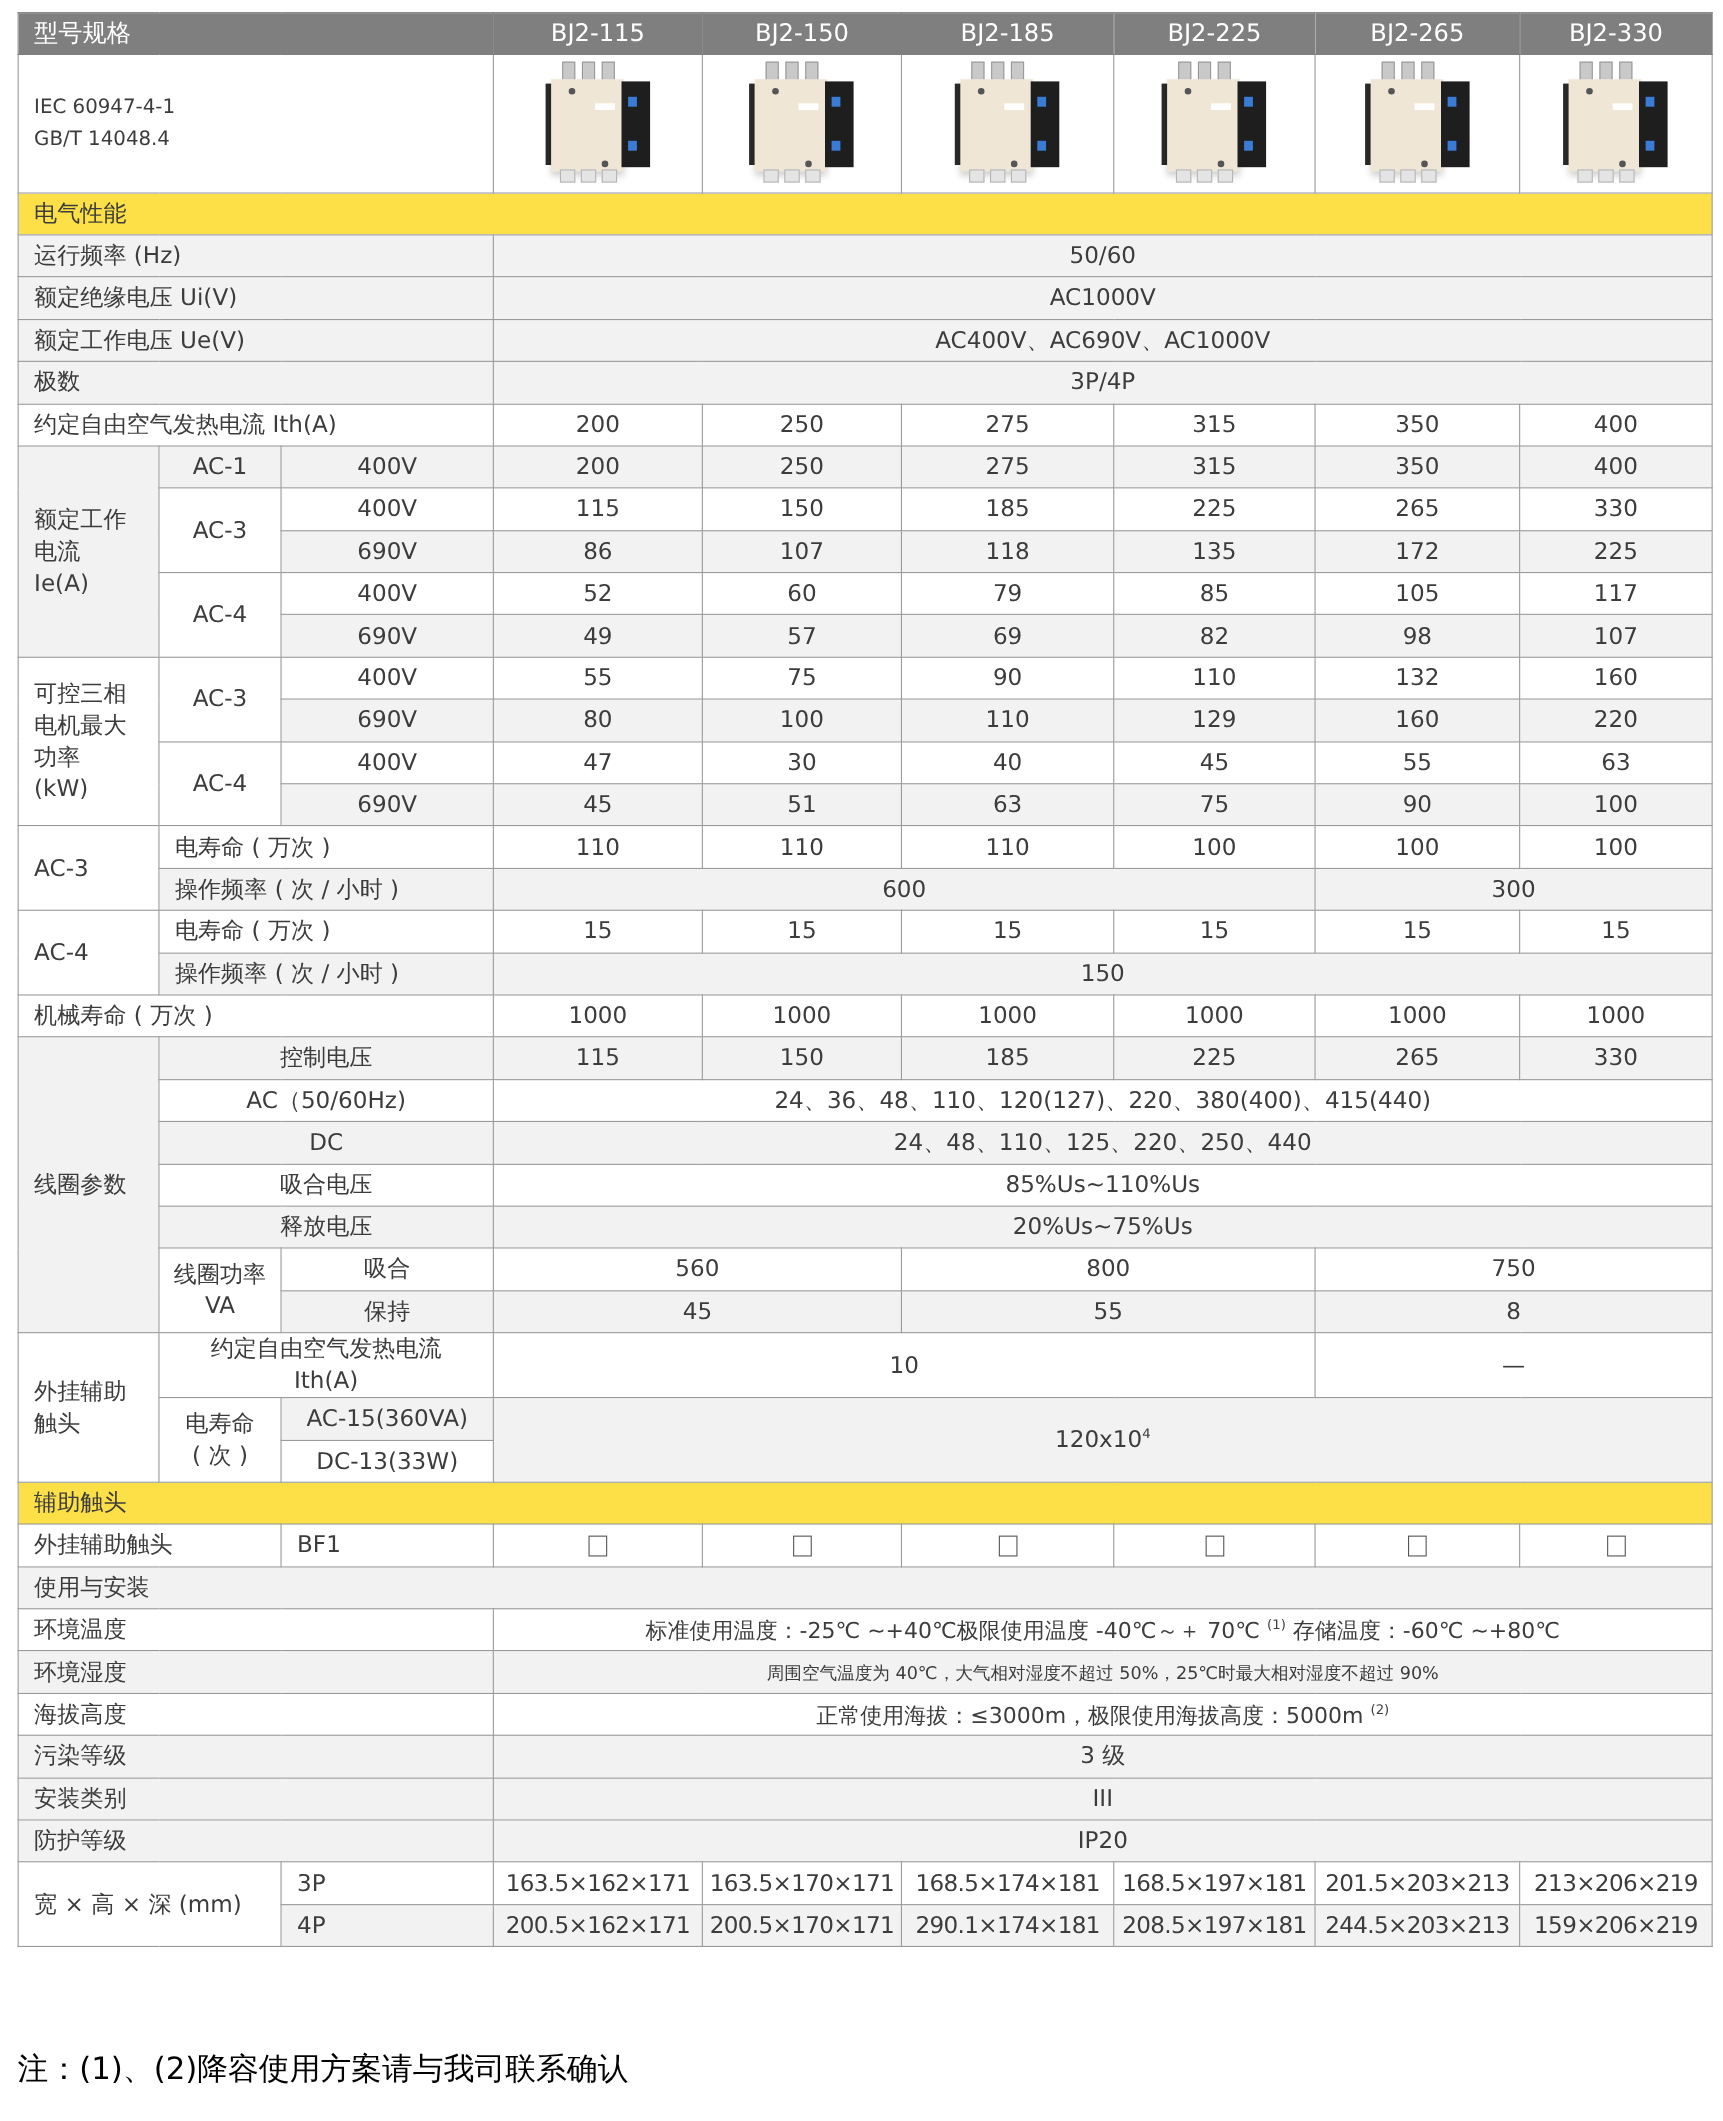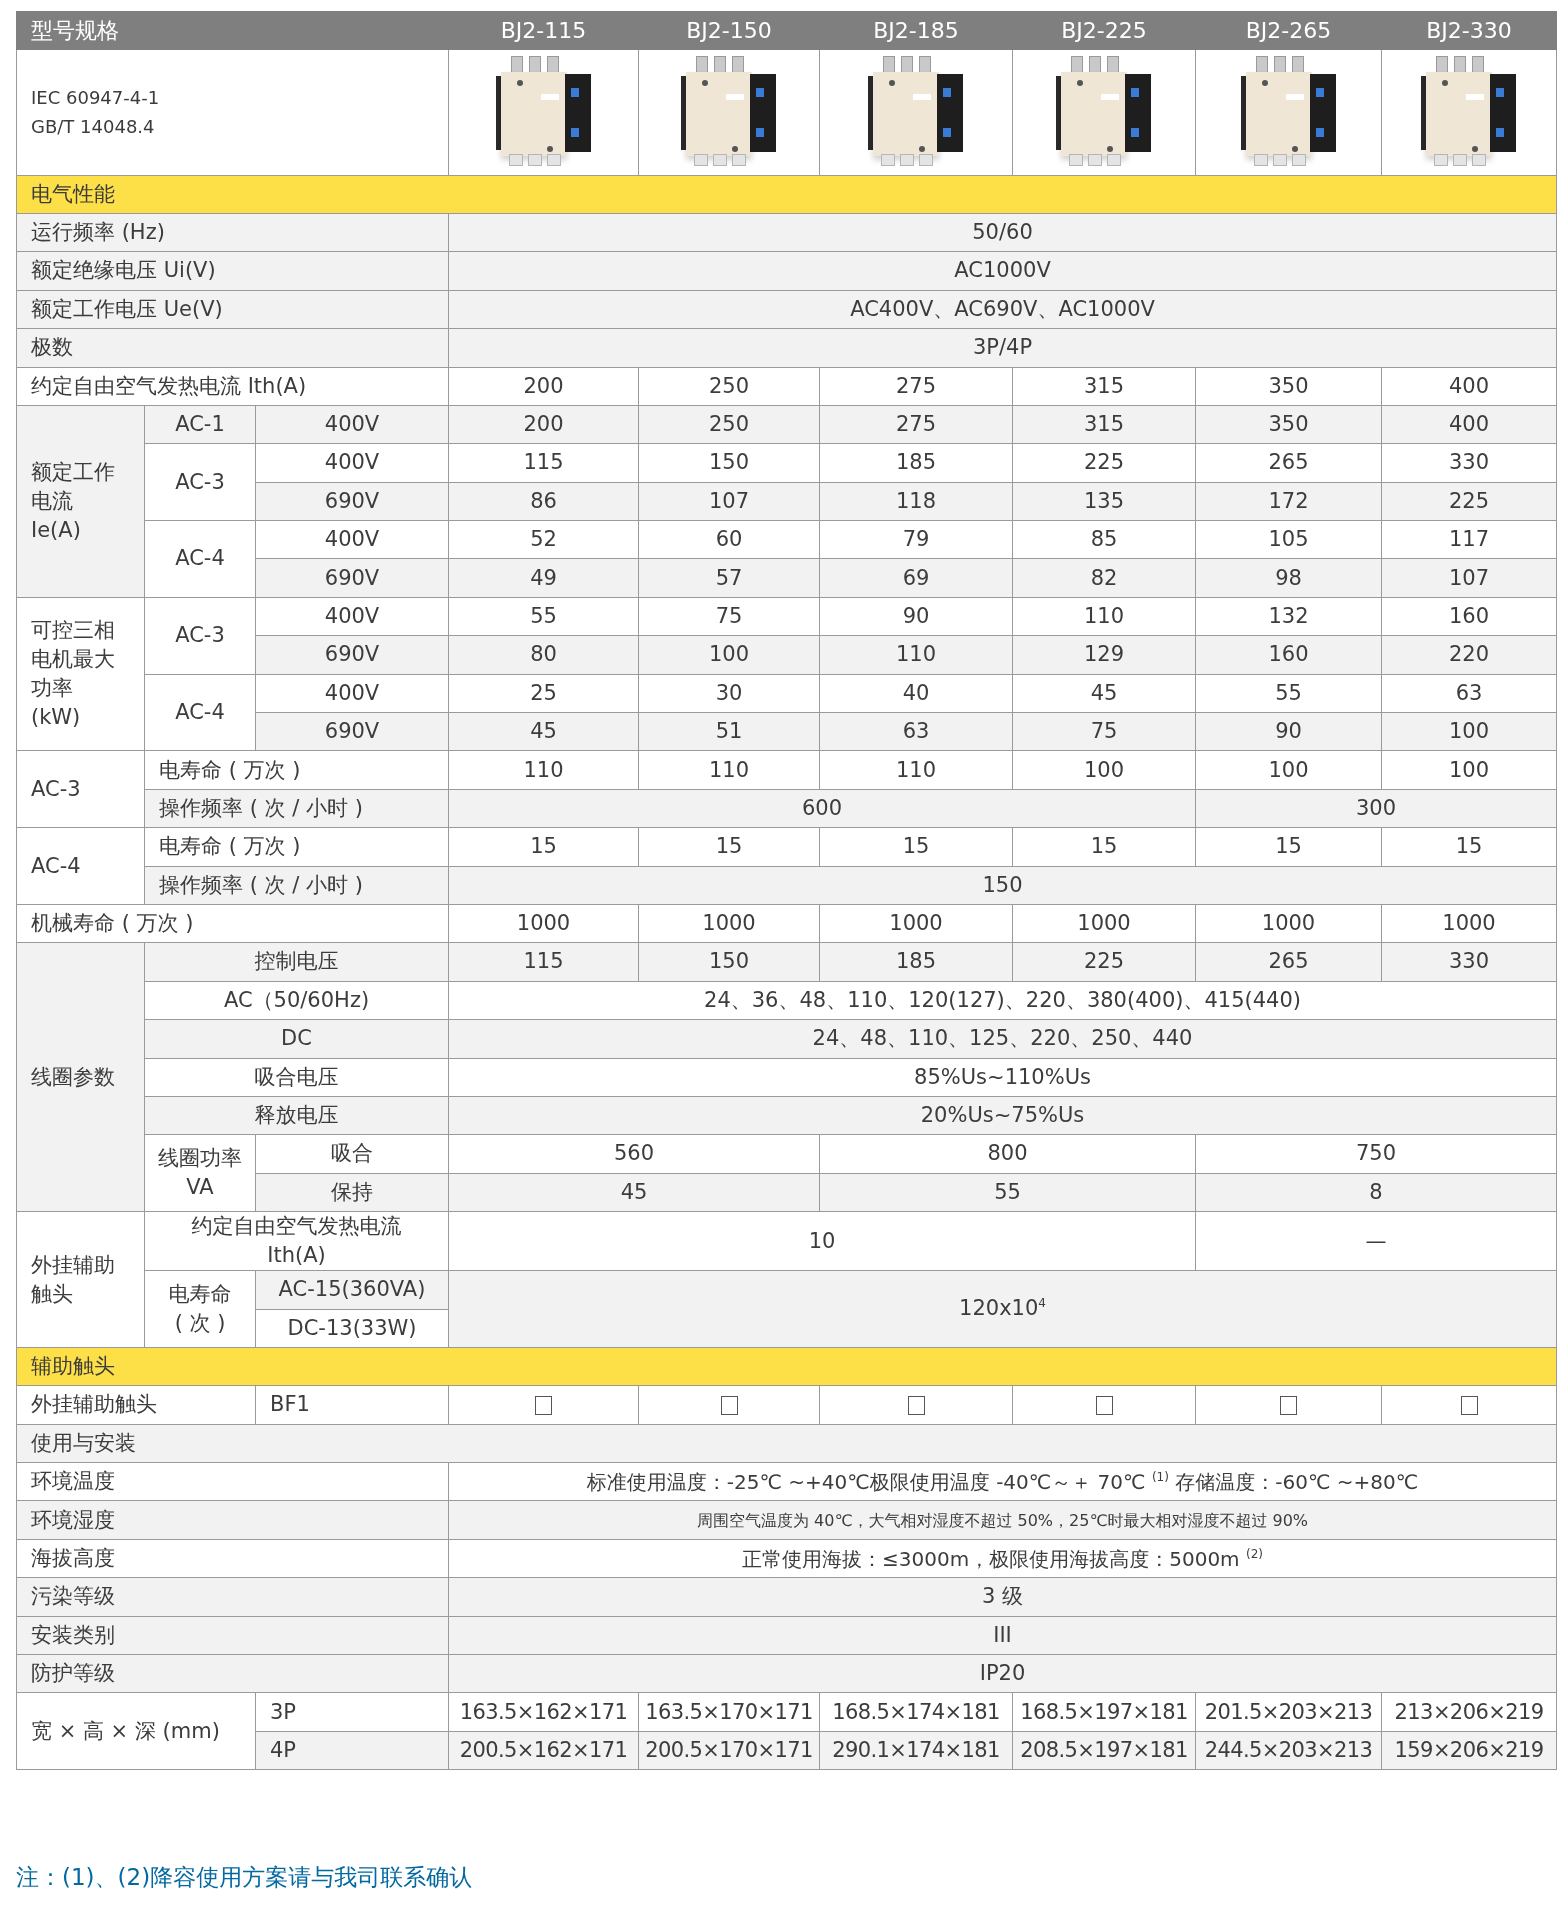--- a/index.html
+++ b/index.html
@@ -41,21 +41,21 @@
                     background: #2a2a2a; }
   .product .blue1, .product .blue2 { position: absolute; left: 88px; width: 8px; height: 9px;
                    background: #3a7bd5; }
   .product .blue1 { top: 38px; } .product .blue2 { top: 78px; }
   .product .term { position: absolute; top: 6px; width: 10px; height: 18px; background: #c9c9c9;
                    border: 1px solid #9a9a9a; }
   .product .bterm { position: absolute; top: 104px; width: 12px; height: 10px; background: #e4e4e4;
                     border: 1px solid #b5b5b5; }
   .product .label { position: absolute; left: 58px; top: 44px; width: 18px; height: 6px; background: #fff; }
   .product .screw { position: absolute; width: 6px; height: 6px; border-radius: 50%; background: #555; }
-  .note { position: absolute; left: 16px; top: 1862px; font-size: 23px; color: #0369a1; }
+  .note { position: absolute; left: 16px; top: 1862px; font-size: 28px; color: #000000; }
 </style>
 </head>
 <body>
 
 <table class="spec">
   <colgroup>
     <col style="width:128px">
       <col style="width:111px">
       <col style="width:193px">
     <col style="width:190px">
@@ -189,21 +189,21 @@
     <td>80</td>
     <td>100</td>
     <td>110</td>
     <td>129</td>
     <td>160</td>
     <td>220</td>
   </tr>
   <tr class="w">
     <td rowspan="2" class="wb">AC-4</td>
     <td>400V</td>
-    <td>25</td>
+    <td>47</td>
     <td>30</td>
     <td>40</td>
     <td>45</td>
     <td>55</td>
     <td>63</td>
   </tr>
   <tr class="g">
     <td>690V</td>
     <td>45</td>
     <td>51</td>

